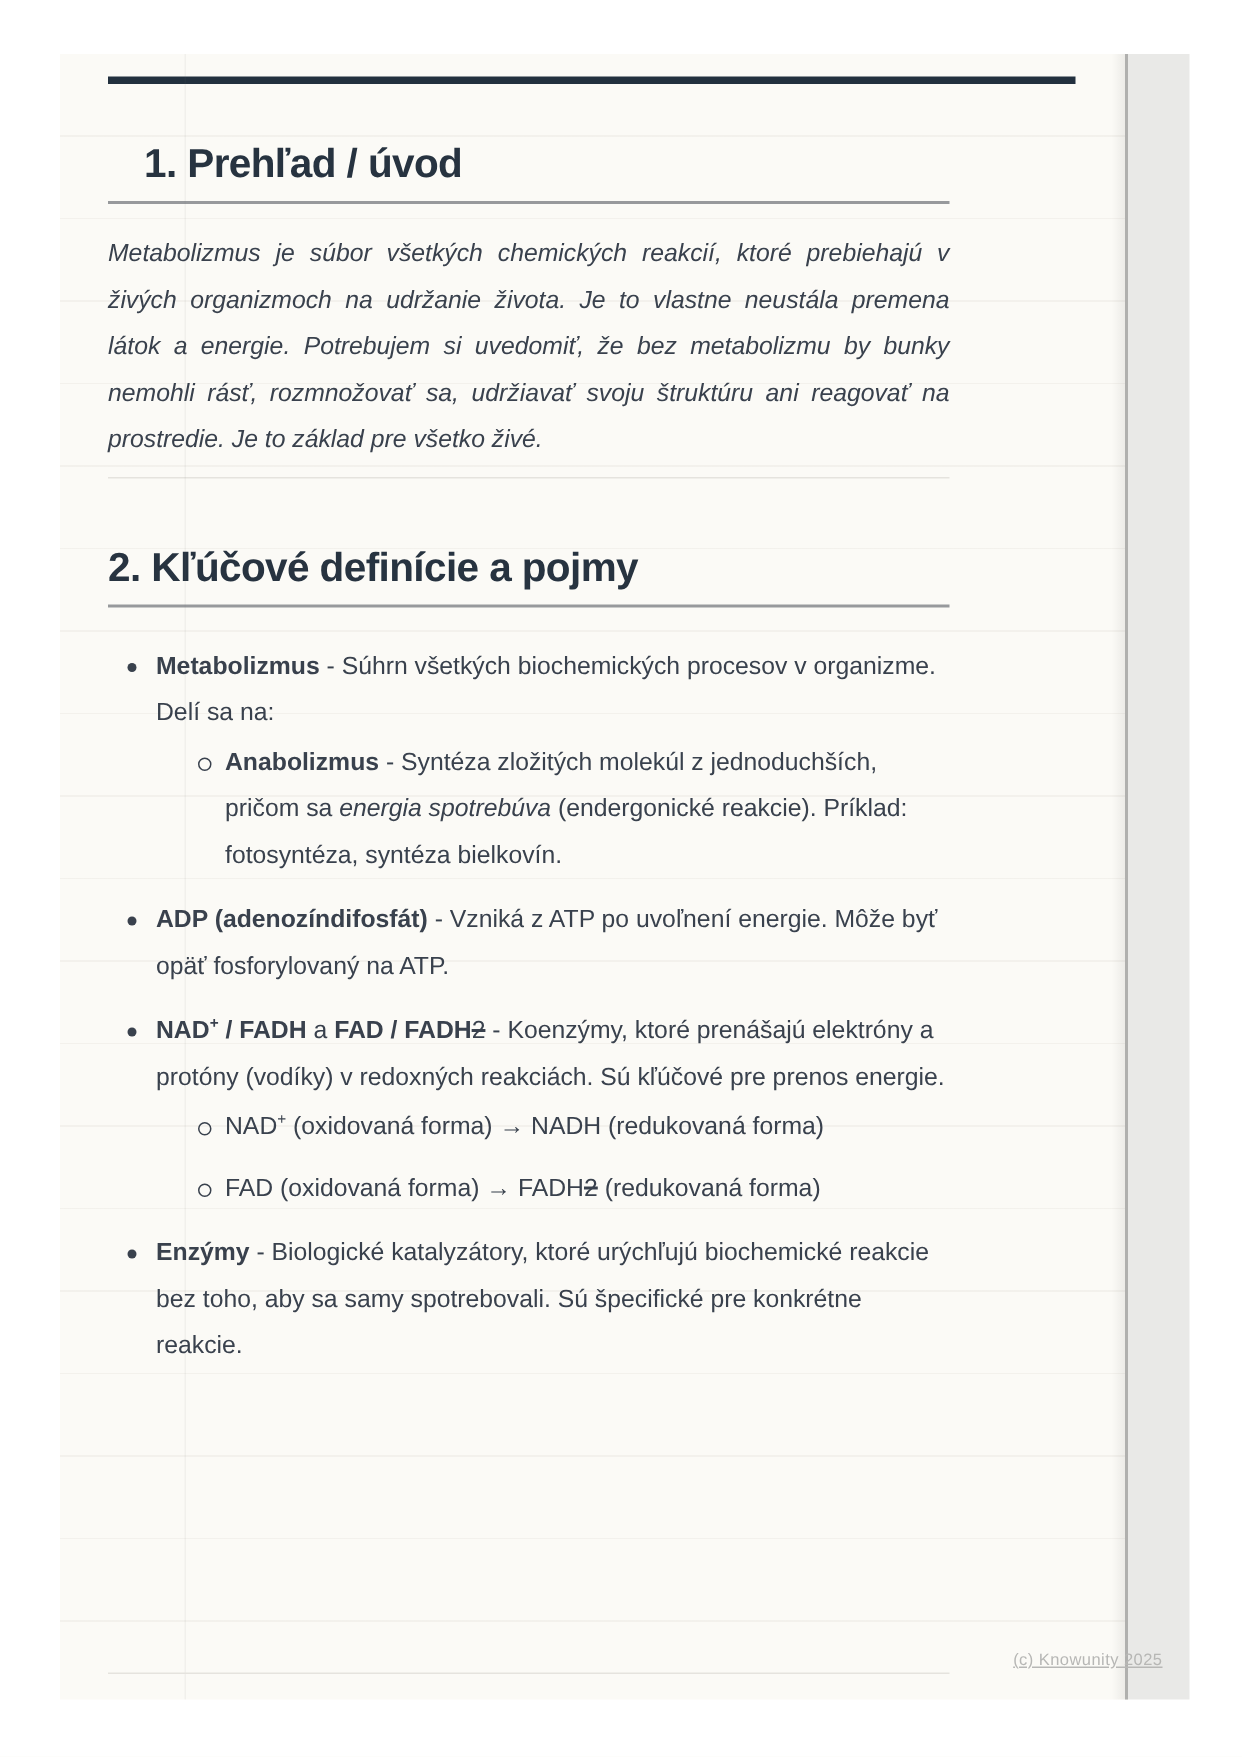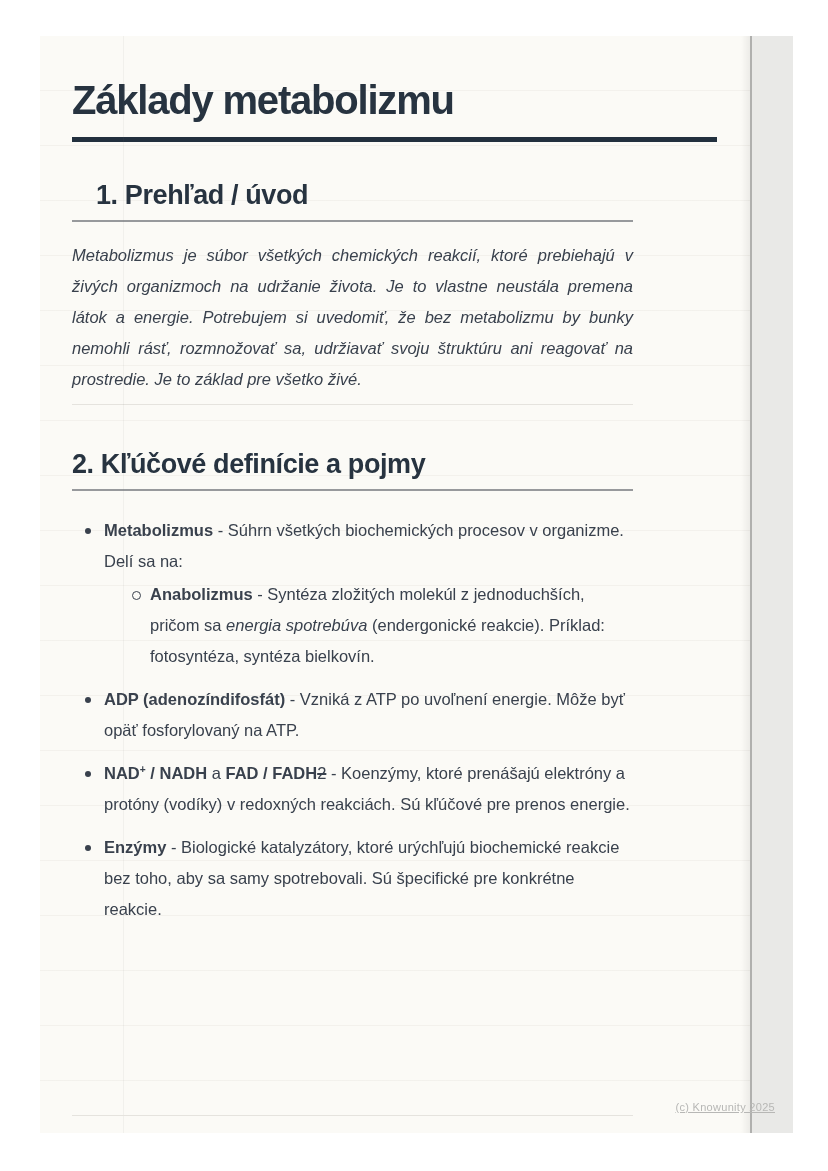--- a/index.html
+++ b/index.html
@@ -84,39 +84,41 @@
     letter-spacing:0.3px;color:var(--watermark);z-index:5;text-decoration:underline;
   }
 </style>
 </head>
 <body>
 
 <div class="page">
   <div class="fold-line"></div>
 
   <div class="content">
-    <h1>Základy metabolizmu</h1>
     <div class="h1-rule"></div>
 
     <div class="sec1">
       <h2>1. Prehľad / úvod</h2>
       <div class="h2-rule measure"></div>
       <p class="lead measure">Metabolizmus je súbor všetkých chemických reakcií, ktoré prebiehajú v živých organizmoch na udržanie života. Je to vlastne neustála premena látok a energie. Potrebujem si uvedomiť, že bez metabolizmu by bunky nemohli rásť, rozmnožovať sa, udržiavať svoju štruktúru ani reagovať na prostredie. Je to základ pre všetko živé.</p>
       <div class="soft-divider measure"></div>
     </div>
 
     <div class="sec2">
       <h2>2. Kľúčové definície a pojmy</h2>
       <div class="h2-rule measure"></div>
       <ul class="defs" id="def-list">
           <li class="l1"><span class="b">Metabolizmus</span><span> - Súhrn všetkých biochemických procesov v organizme. Delí sa na:</span><ul class="sub">
               <li class="l2"><span class="b">Anabolizmus</span><span> - Syntéza zložitých molekúl z jednoduchších, pričom sa </span><span class="i">energia spotrebúva</span><span> (endergonické reakcie). Príklad: fotosyntéza, syntéza bielkovín.</span></li>
             </ul></li>
           <li class="l1"><span class="b">ADP (adenozíndifosfát)</span><span> - Vzniká z ATP po uvoľnení energie. Môže byť opäť fosforylovaný na ATP.</span></li>
-          <li class="l1"><span class="b">NAD</span><sup class="b">+</sup><span class="b"> / NADH</span><span> a </span><span class="b">FAD / FADH</span><span class="s">2</span><span> - Koenzýmy, ktoré prenášajú elektróny a protóny (vodíky) v redoxných reakciách. Sú kľúčové pre prenos energie.</span></li>
+          <li class="l1"><span class="b">NAD</span><sup class="b">+</sup><span class="b"> / FADH</span><span> a </span><span class="b">FAD / FADH</span><span class="s">2</span><span> - Koenzýmy, ktoré prenášajú elektróny a protóny (vodíky) v redoxných reakciách. Sú kľúčové pre prenos energie.</span><ul class="sub">
+              <li class="l2"><span>NAD</span><sup>+</sup><span> (oxidovaná forma) → NADH (redukovaná forma)</span></li>
+              <li class="l2"><span>FAD (oxidovaná forma) → FADH</span><span class="s">2</span><span> (redukovaná forma)</span></li>
+            </ul></li>
           <li class="l1"><span class="b">Enzýmy</span><span> - Biologické katalyzátory, ktoré urýchľujú biochemické reakcie bez toho, aby sa samy spotrebovali. Sú špecifické pre konkrétne reakcie.</span></li>
         </ul>
     </div>
   </div>
 
   <div class="footer-divider"></div>
 </div>
 
 <div class="edge-strip"></div>
 <div class="watermark">(c) Knowunity 2025</div>

